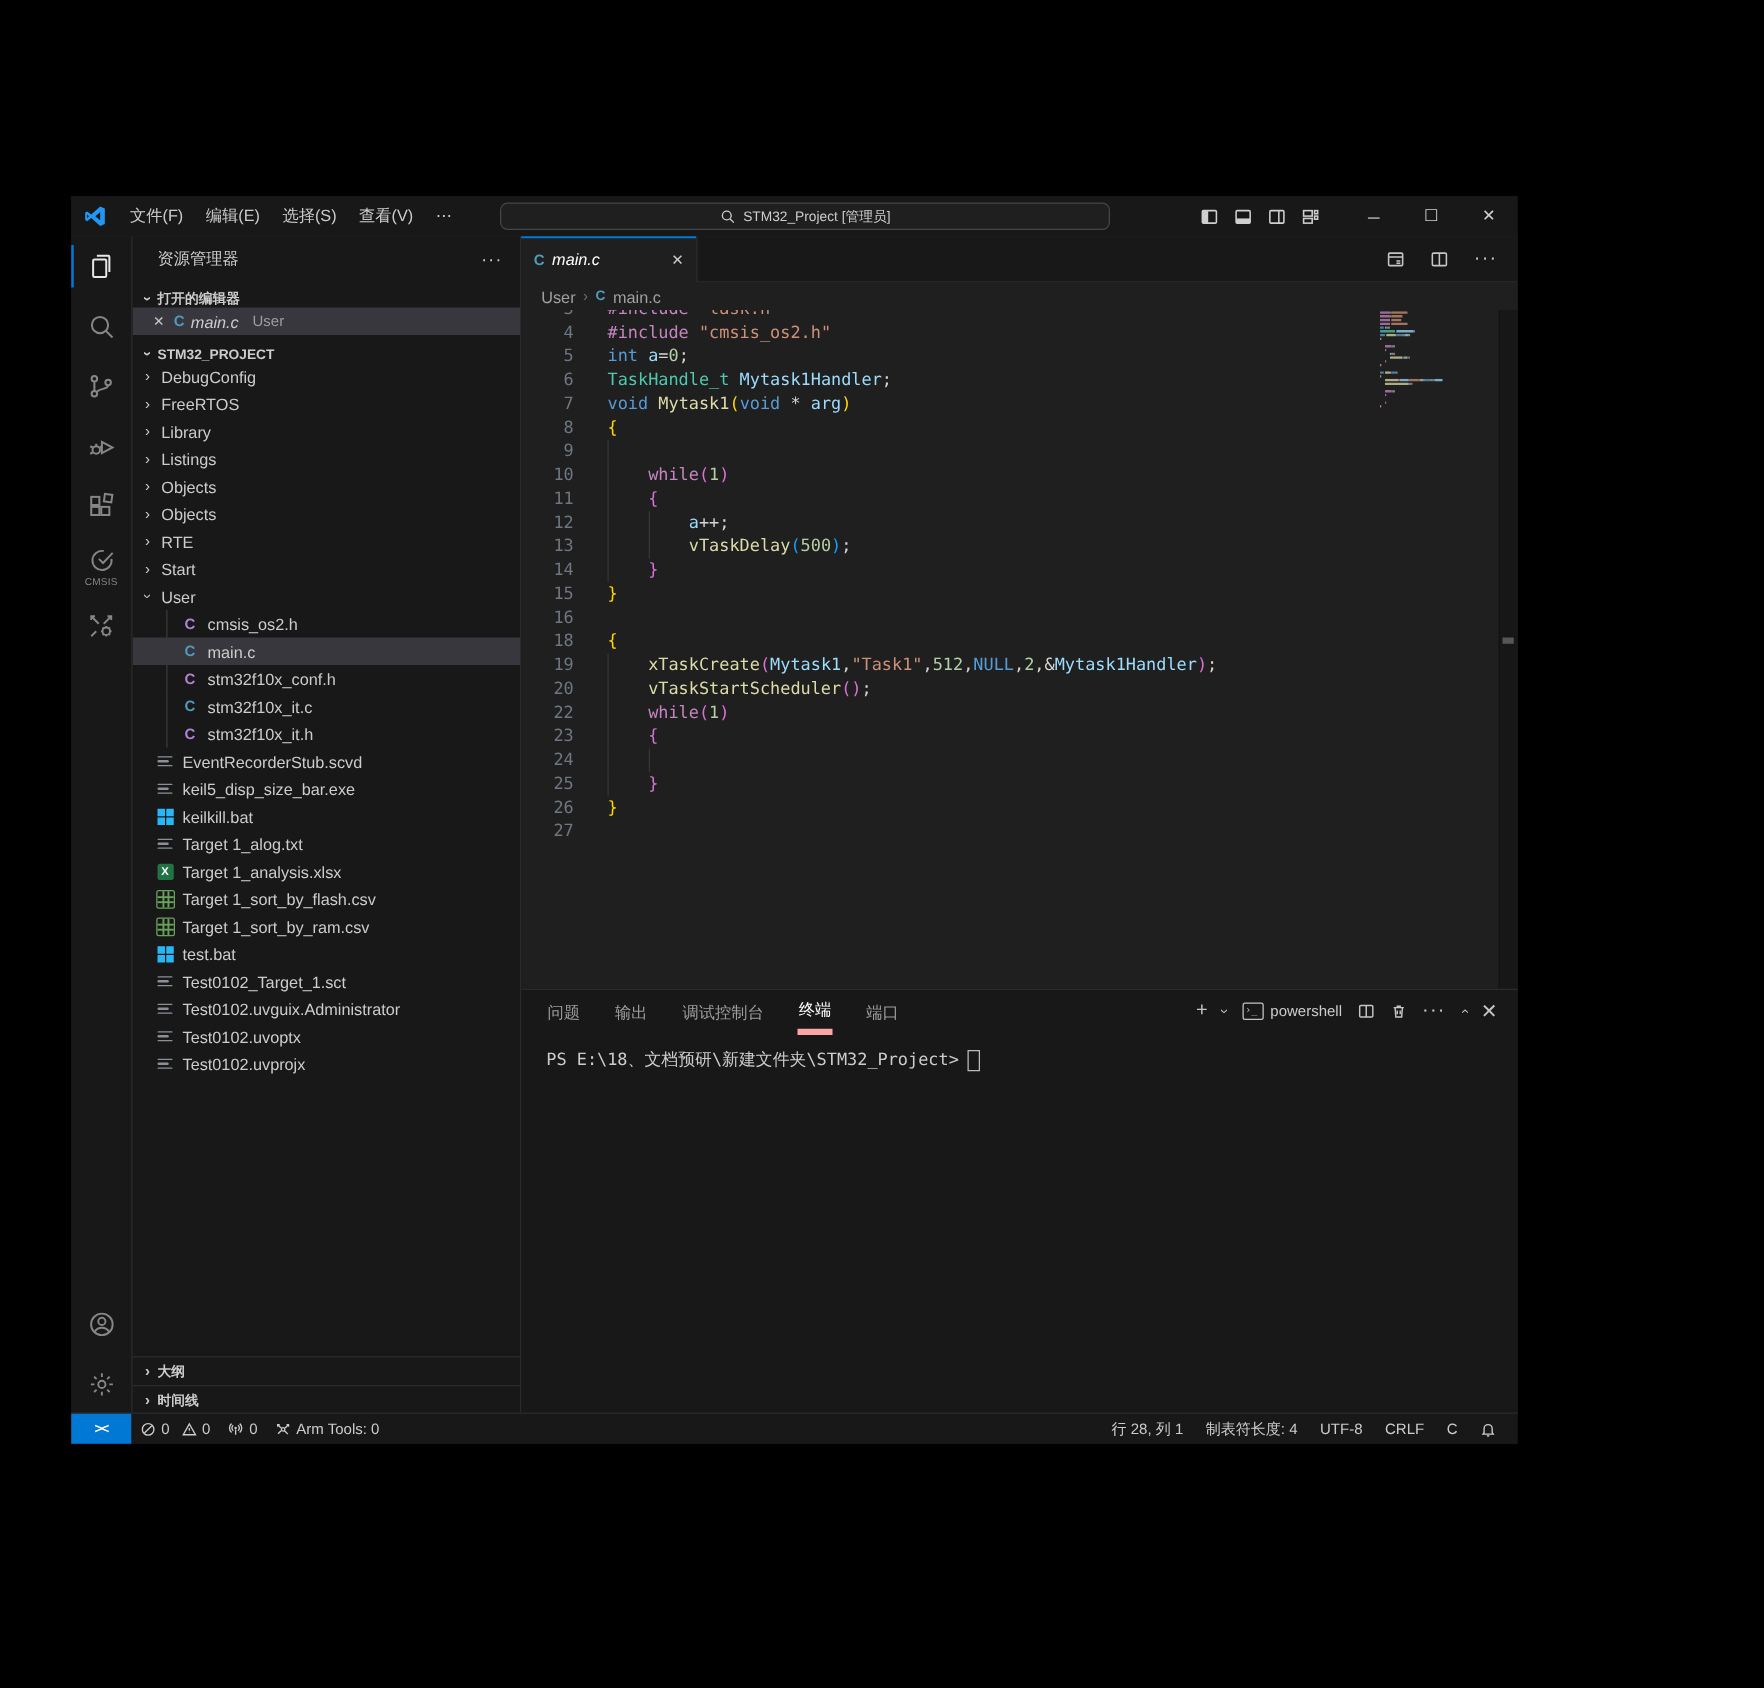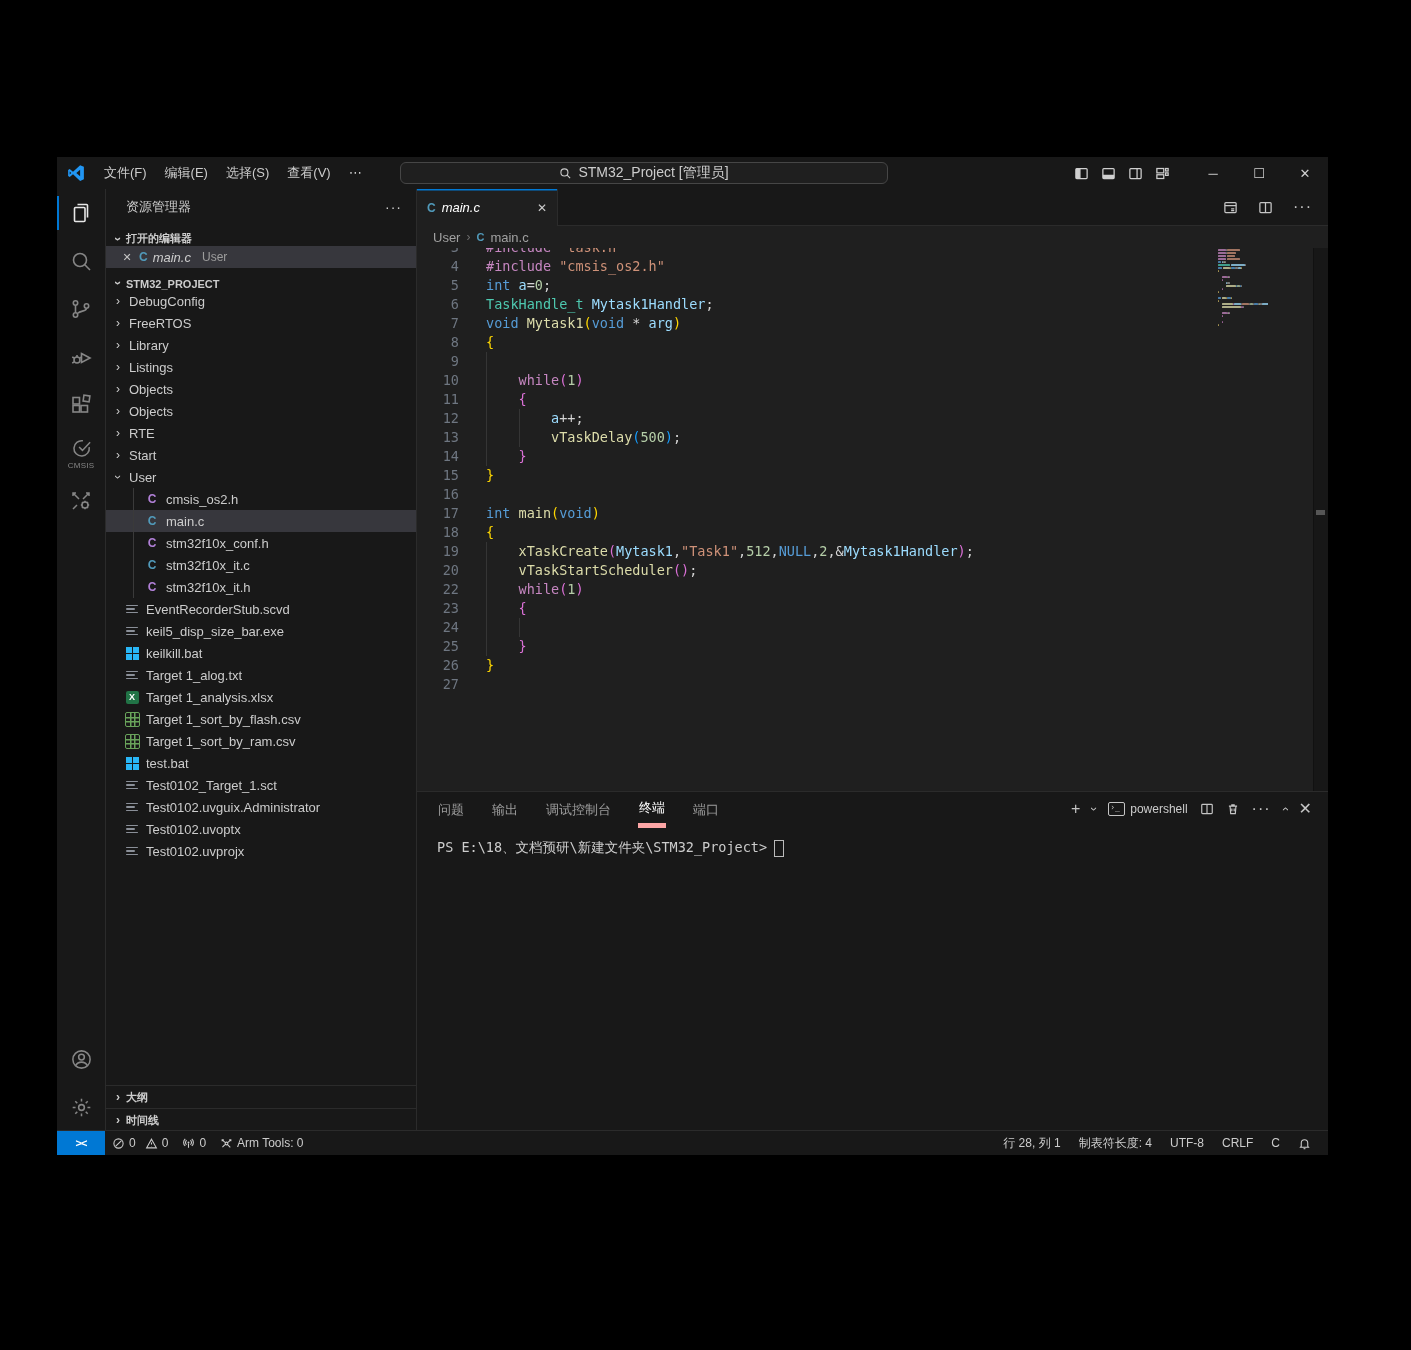--- a/index.html
+++ b/index.html
@@ -1,28 +1,28 @@
 <!DOCTYPE html>
 <html><head>
 <meta charset="utf-8">
 <style>
   html,body{margin:0;padding:0;background:#000;}
   #canvas{position:relative;width:1411px;height:1350px;background:#000;overflow:hidden;
           font-family:"Liberation Sans","DejaVu Sans",sans-serif;-webkit-font-smoothing:antialiased;}
-  .window{position:absolute;left:57px;top:157px;width:1271px;height:998px;background:#181818;}
+  .window{position:absolute;left:57px;top:157px;width:1157px;height:998px;background:#181818;}
 
   
   .titlebar{position:absolute;top:0;left:0;right:0;height:32px;background:#181818;
             border-bottom:1px solid #2b2b2b;display:flex;align-items:center;}
   .vslogo{width:18px;height:18px;margin:0 10px 0 10px;flex:none;}
   .menu-item{color:#cccccc;font-size:13px;padding:0 9px;height:22px;line-height:22px;border-radius:4px;cursor:default;}
   .navarrows{display:flex;gap:14px;margin-left:66px;color:#cfcfcf;font-size:15px;}
   .searchbox{position:absolute;left:343px;top:5px;width:486px;height:20px;background:#1f1f1f;
              border:1px solid #464646;border-radius:6px;display:flex;align-items:center;justify-content:center;
-             color:#cccccc;font-size:14px;gap:6px;}
+             color:#cccccc;font-size:11px;gap:6px;}
   .tb-right{position:absolute;right:0;top:0;height:32px;display:flex;align-items:center;}
   .layout-ic{width:27px;height:32px;display:flex;align-items:center;justify-content:center;color:#cfcfcf;}
   .winbtn{width:46px;height:32px;display:flex;align-items:center;justify-content:center;color:#cfcfcf;font-size:13px;}
 
   
   .wbody{position:absolute;top:32px;bottom:24px;left:0;right:0;display:flex;}
 
   
   .activitybar{width:48px;flex:none;background:#181818;display:flex;flex-direction:column;align-items:center;}
   .abitem{width:48px;height:48px;display:flex;flex-direction:column;align-items:center;justify-content:center;
@@ -550,24 +550,20 @@
               </div>
               <div class="crow">
                 <span class="gut">15</span>
                 <span class="ccode"><span class="c-b1">}</span></span>
               </div>
               <div class="crow">
                 <span class="gut">16</span>
                 <span class="ccode"></span>
               </div>
               <div class="crow">
-                <span class="gut">17</span>
-                <span class="ccode"><span class="c-type">int</span><span class="c-pun"> </span><span class="c-fn">main</span><span class="c-b1">(</span><span class="c-type">void</span><span class="c-b1">)</span></span>
-              </div>
-              <div class="crow">
                 <span class="gut">18</span>
                 <span class="ccode"><span class="c-b1">{</span></span>
               </div>
               <div class="crow">
                 <span class="gut">19</span>
                 <span class="ccode"><span class="guide" style="left: 0ch;"></span><span class="c-pun">    </span><span class="c-fn">xTaskCreate</span><span class="c-b2">(</span><span class="c-var">Mytask1</span><span class="c-pun">,</span><span class="c-str">"Task1"</span><span class="c-pun">,</span><span class="c-num">512</span><span class="c-pun">,</span><span class="c-type">NULL</span><span class="c-pun">,</span><span class="c-num">2</span><span class="c-pun">,&amp;</span><span class="c-var">Mytask1Handler</span><span class="c-b2">)</span><span class="c-pun">;</span></span>
               </div>
               <div class="crow">
                 <span class="gut">20</span>
                 <span class="ccode"><span class="guide" style="left: 0ch;"></span><span class="c-pun">    </span><span class="c-fn">vTaskStartScheduler</span><span class="c-b2">(</span><span class="c-b2">)</span><span class="c-pun">;</span></span>

